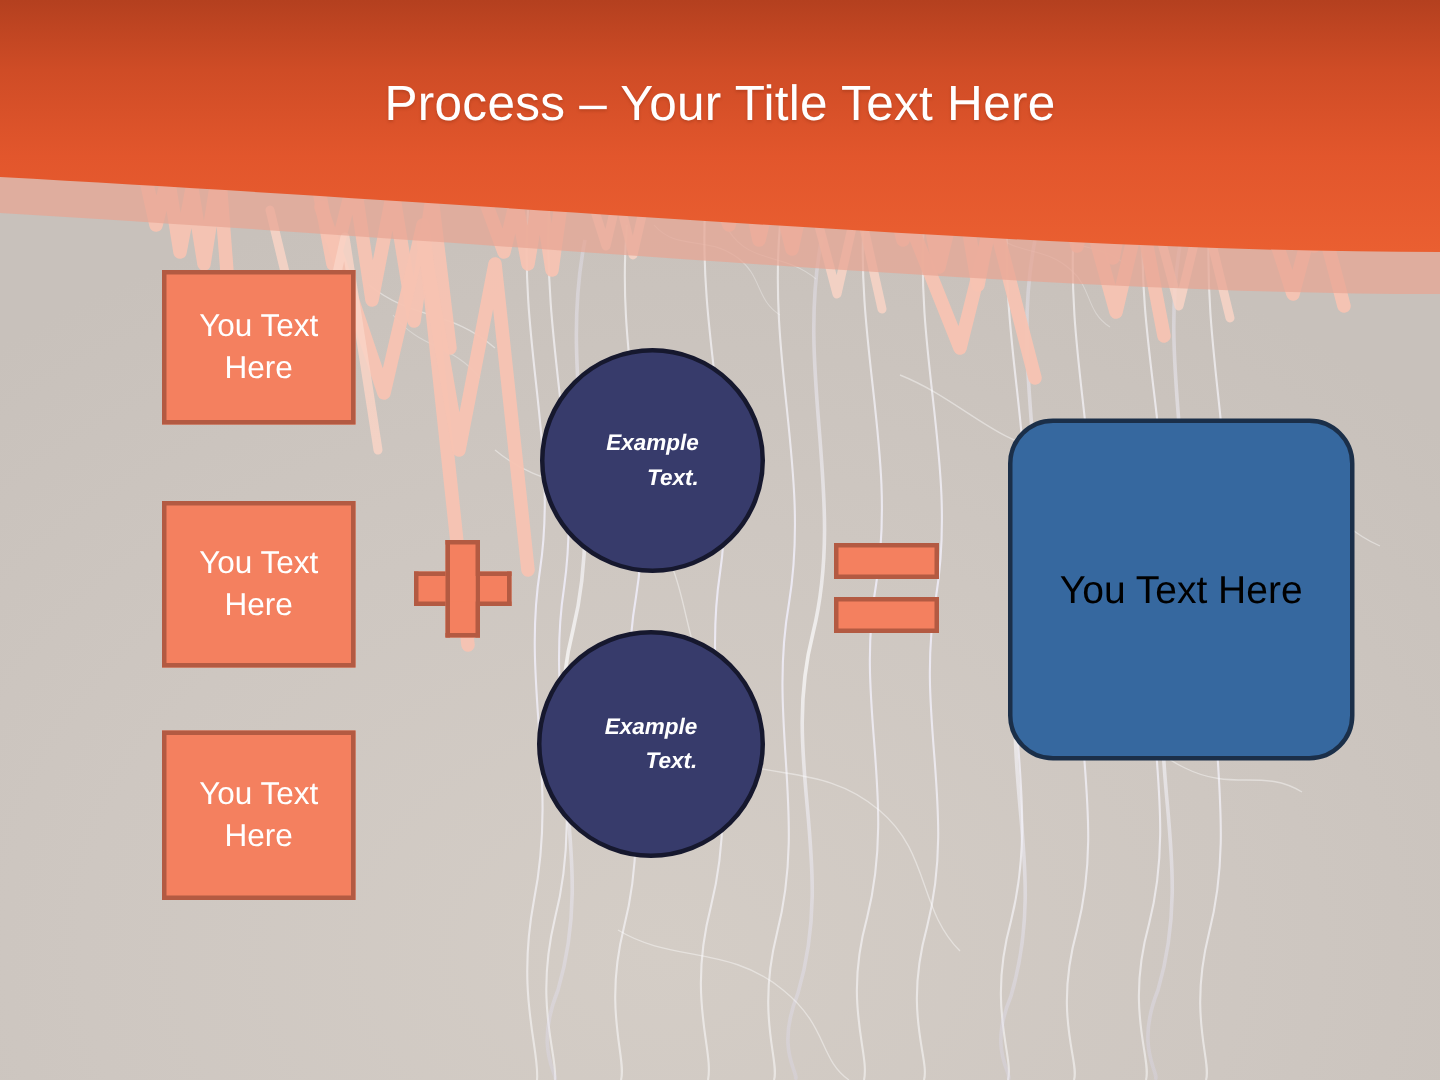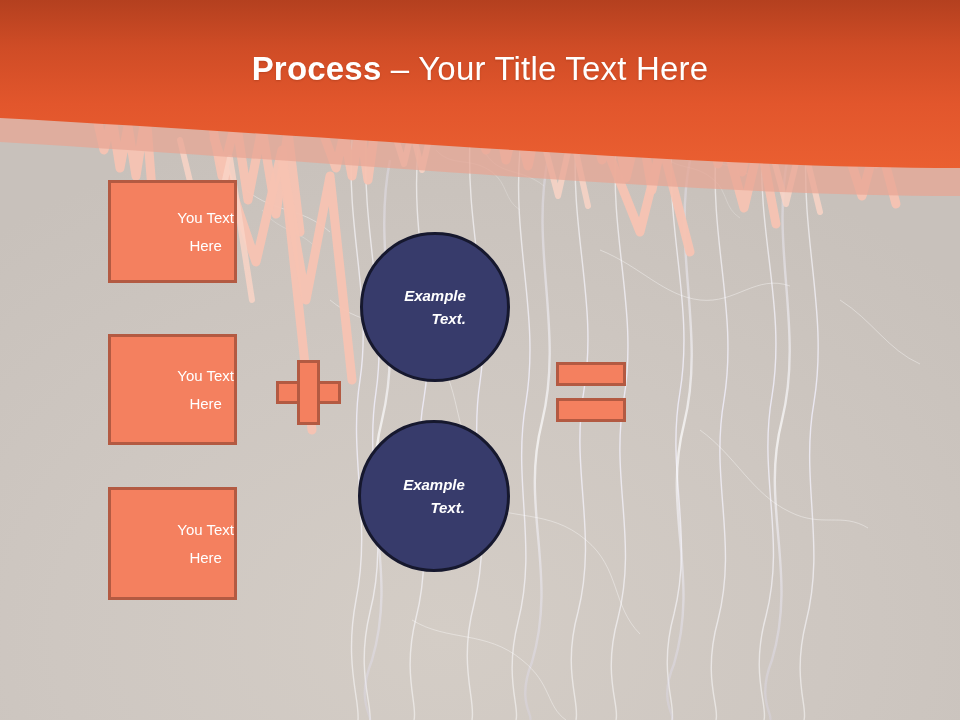--- a/index.html
+++ b/index.html
@@ -44,34 +44,34 @@
     top: 48px;
     width: 960px;
     text-align: center;
     color: #ffffff;
     font-size: 33px;
     line-height: 42px;
     letter-spacing: 0.2px;
     white-space: nowrap;
     text-shadow: 0 1px 2px rgba(120,40,15,0.28);
   }
-  .title .t-bold { font-weight: bold; }
+  .title .t-bold { font-weight: normal; }
   .title .t-reg  { font-weight: normal; }
 
   
   .sq {
     position: absolute;
     background: #f4805f;
     border: 3px solid #b35a42;
     box-sizing: border-box;
     display: flex;
     align-items: center;
-    justify-content: flex-end;
+    justify-content: center;
     color: #ffffff;
-    font-size: 15px;
+    font-size: 21px;
     line-height: 28px;
     text-align: center;
   }
   .sq-1 { left: 108px; top: 180px; width: 129px; height: 103px; }
   .sq-2 { left: 108px; top: 334px; width: 129px; height: 111px; }
   .sq-3 { left: 108px; top: 487px; width: 129px; height: 113px; }
 
   .circle {
     position: absolute;
     border-radius: 50%;
@@ -289,14 +289,17 @@
       <span class="txt">Example</span>
       <span class="txt">Text.</span>
     </span>
   </div>
 
   <div class="equals">
     <div class="ebar ebar-top"></div>
     <div class="ebar ebar-bot"></div>
   </div>
 
+  <div class="rrect">
+    <span>You Text Here</span>
+  </div>
 
 </div>
 
 </body></html>

